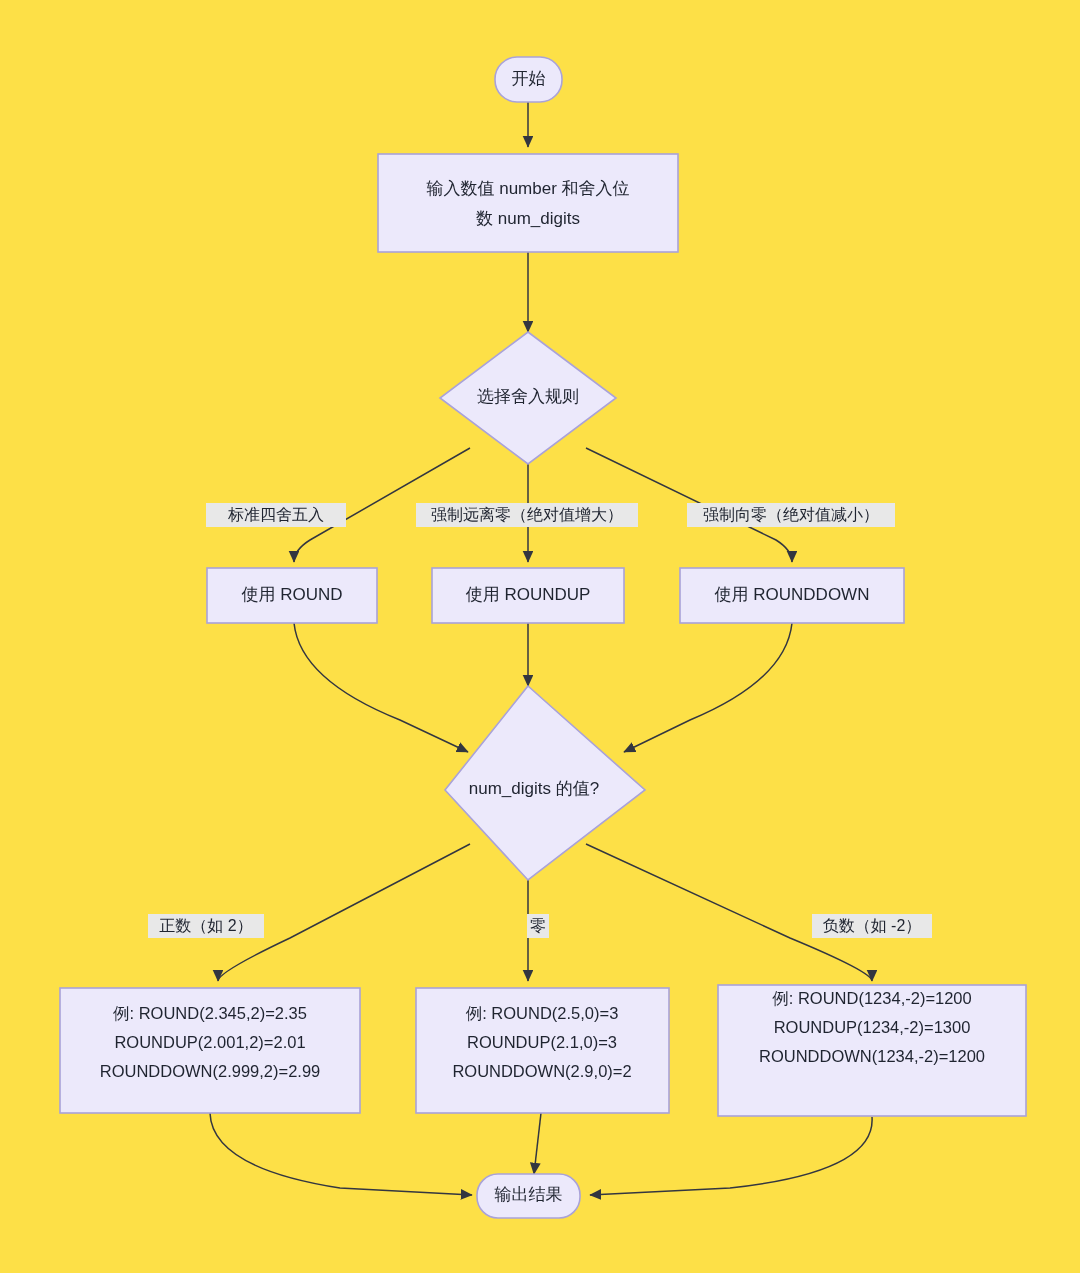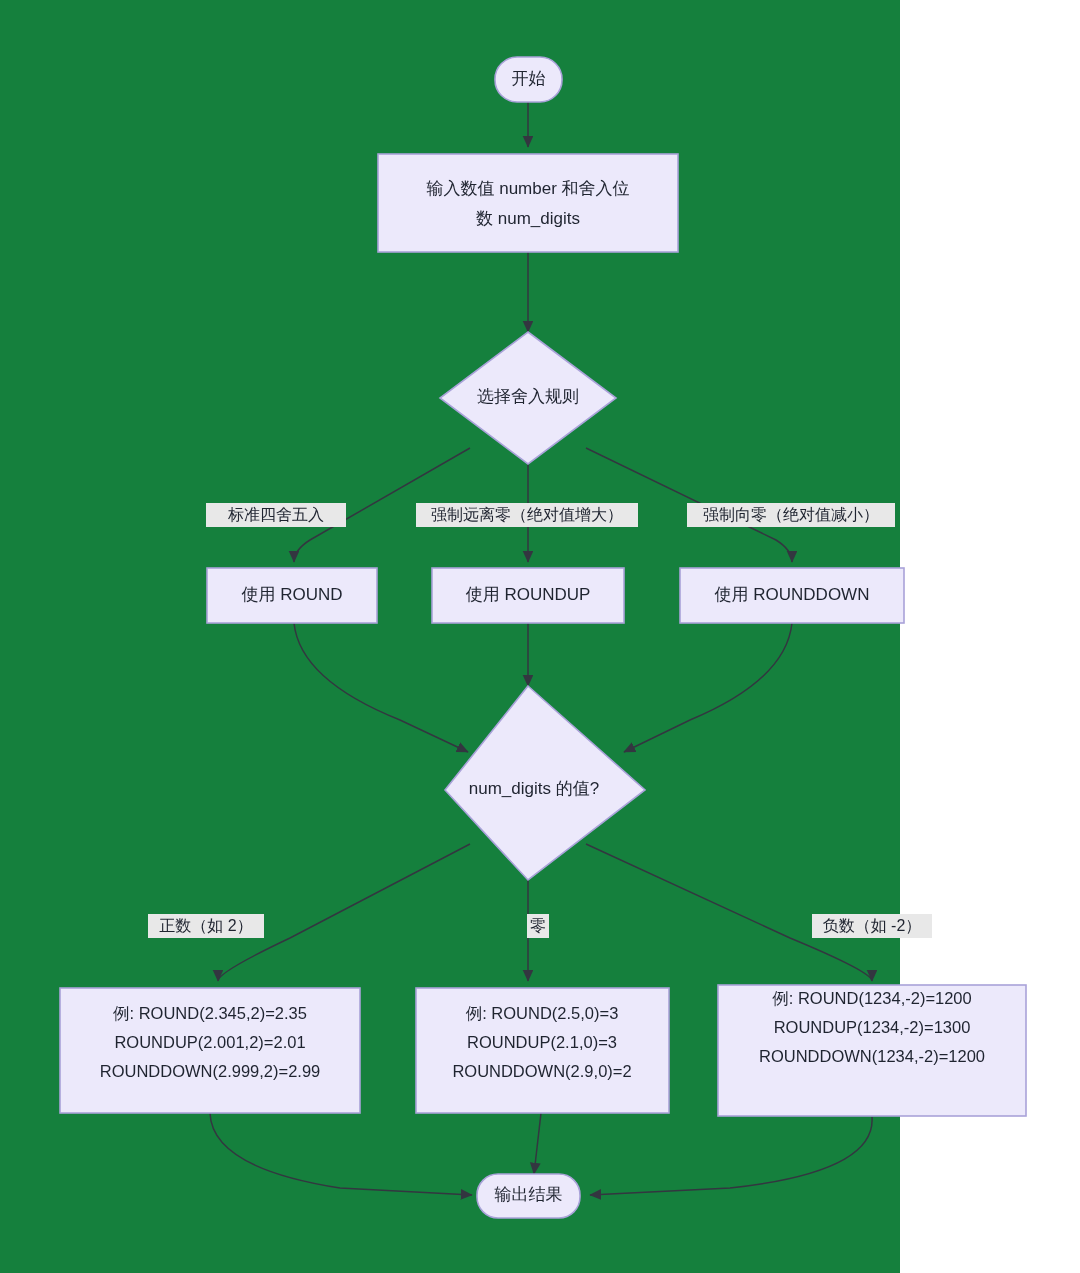--- a/index.html
+++ b/index.html
@@ -8,23 +8,23 @@
     background: #ffffff;
   }
   body {
     width: 1080px;
     height: 1273px;
     font-family: "Liberation Sans", "DejaVu Sans", sans-serif;
     overflow: hidden;
   }
   #flowchart-root {
     position: relative;
-    width: 900px;
+    width: 1080px;
     height: 1273px;
-    background: #15803d;
+    background: #fde047;
   }
   svg#flow-svg {
     display: block;
     width: 1080px;
     height: 1273px;
   }
   .node-shape {
     fill: #ECE9FB;
     stroke: #A9A2D9;
     stroke-width: 1.6;

